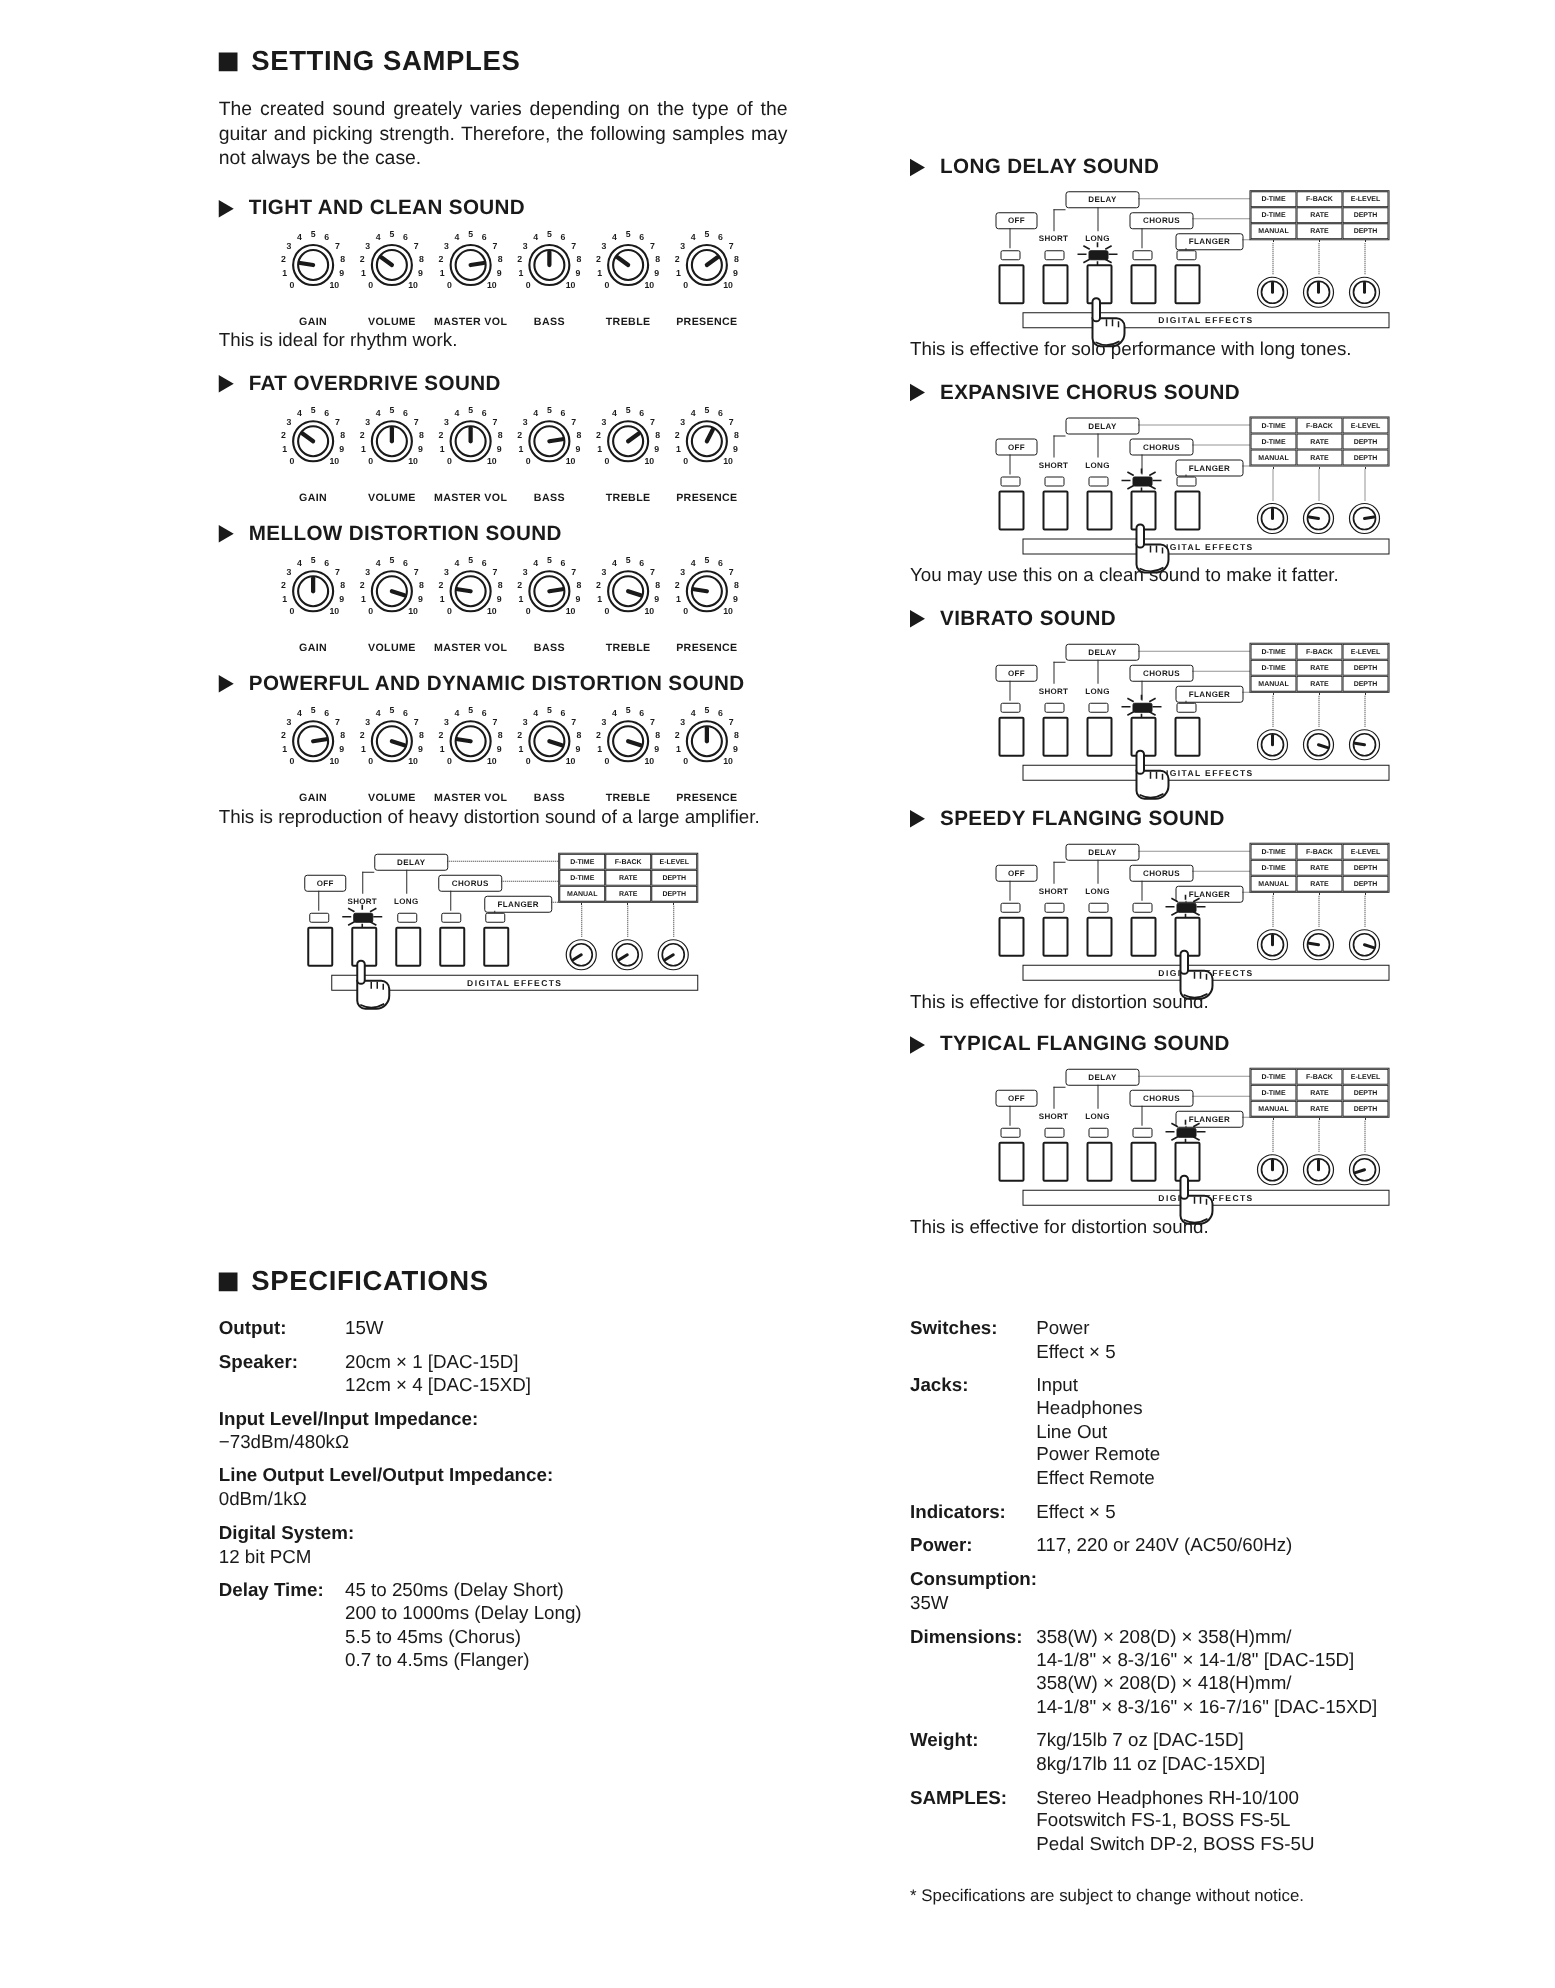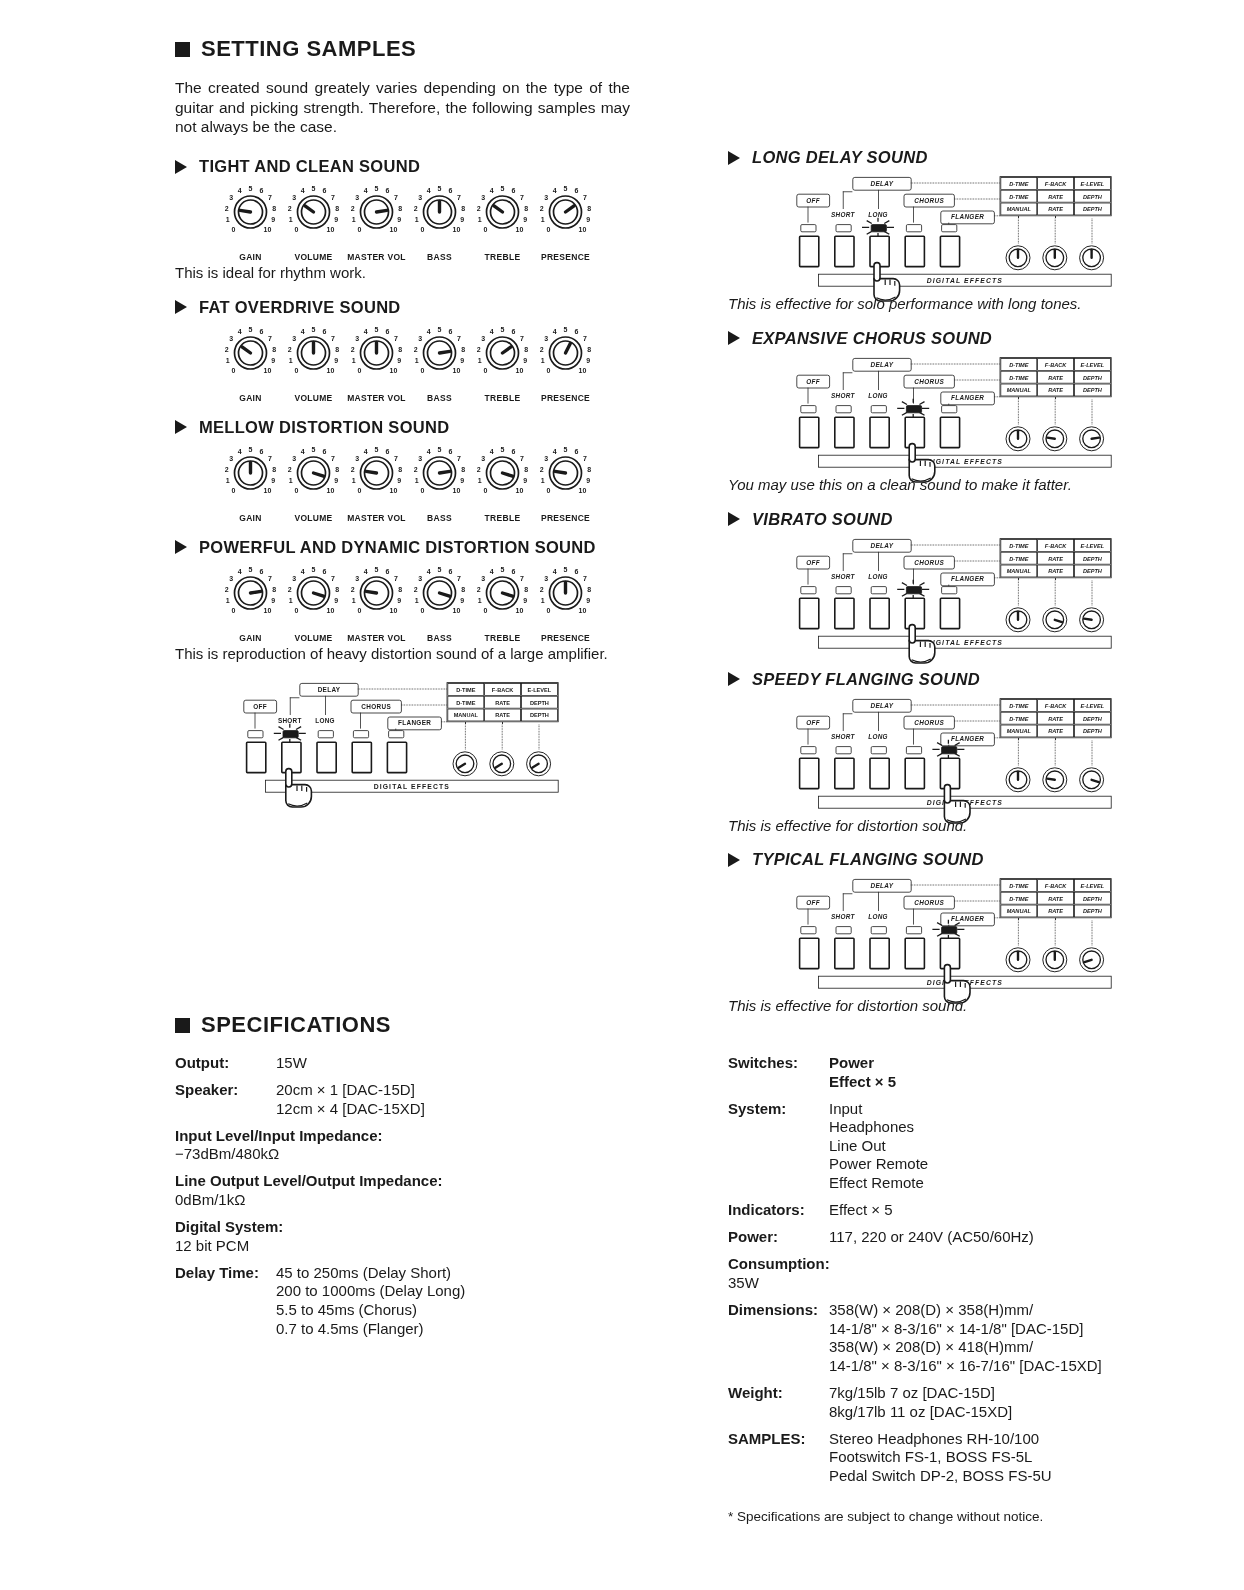--- a/index.html
+++ b/index.html
@@ -10,21 +10,21 @@
   .page{position:absolute;inset:0;}
   
   .h1{display:flex;align-items:center;gap:11px;font-size:22px;font-weight:bold;letter-spacing:.5px;margin:0 0 16px 0;}
   .sq{width:15px;height:15px;background:#1a1a1a;flex:0 0 auto;}
   .intro{font-size:15.5px;line-height:1.27;text-align:justify;margin:0 0 20px 0;}
   .sample-title{display:flex;align-items:center;gap:12px;font-size:16.5px;font-weight:bold;letter-spacing:.3px;margin:0 0 2px 0;}
   .tri{width:0;height:0;border-left:12px solid #1a1a1a;border-top:7px solid transparent;border-bottom:7px solid transparent;flex:0 0 auto;}
   .desc{font-size:15px;line-height:1.25;margin:2px 0 4px 0;}
   
   .col-left{position:absolute;left:175px;top:36px;width:455px;}
-  .col-right{position:absolute;left:728px;top:148px;width:478px;font-style:italic;}
+  .col-right{position:absolute;left:728px;top:124px;width:478px;}
   .sample{margin-bottom:15px;}
   
   .knob-row{display:flex;margin:8px 0 0 44px;}
   .knob-cell{width:63px;display:flex;flex-direction:column;align-items:center;}
   .knob-label{font-size:8.5px;font-weight:bold;letter-spacing:.3px;white-space:nowrap;margin-top:10px;color:#1a1a1a;}
   
   .panel-wrap{position:relative;height:120px;margin:6px 0 0 62px;}
   .panel{position:absolute;left:0;top:0;width:402px;height:142px;transform:scale(0.8);transform-origin:0 0;}
   .pbox{position:absolute;border:1.5px solid #1a1a1a;border-radius:3px;display:flex;align-items:center;justify-content:center;
         font-size:8px;font-weight:bold;letter-spacing:.4px;background:#fff;}
@@ -1077,24 +1077,24 @@
       <div class="spec-row inline"><div class="spec-label">Line Output Level/Output Impedance:</div><div style="display: inline;"><span>0dBm/1kΩ</span></div></div>
       <div class="spec-row inline"><div class="spec-label">Digital System:</div><div style="display: inline;"><span>12 bit PCM</span></div></div>
       <div class="spec-row">
         <div class="spec-label">Delay Time:</div>
         <div style="display: block;"><span>45 to 250ms (Delay Short)</span><br><span>200 to 1000ms (Delay Long)</span><br><span>5.5 to 45ms (Chorus)</span><br><span>0.7 to 4.5ms (Flanger)</span></div>
       </div>
     </div>
   <div class="spec-right" id="spec-right">
       <div class="spec-row">
         <div class="spec-label">Switches:</div>
-        <div style="display: block; font-weight: bold;"><span>Power</span><br><span>Effect × 5</span></div>
+        <div style="display: block;"><span>Power</span><br><span>Effect × 5</span></div>
       </div>
       <div class="spec-row">
-        <div class="spec-label">System:</div>
+        <div class="spec-label">Jacks:</div>
         <div style="display: block;"><span>Input</span><br><span>Headphones</span><br><span>Line Out</span><br><span>Power Remote</span><br><span>Effect Remote</span></div>
       </div>
       <div class="spec-row">
         <div class="spec-label">Indicators:</div>
         <div style="display: block;"><span>Effect × 5</span></div>
       </div>
       <div class="spec-row">
         <div class="spec-label">Power:</div>
         <div style="display: block;"><span>117, 220 or 240V (AC50/60Hz)</span></div>
       </div>

